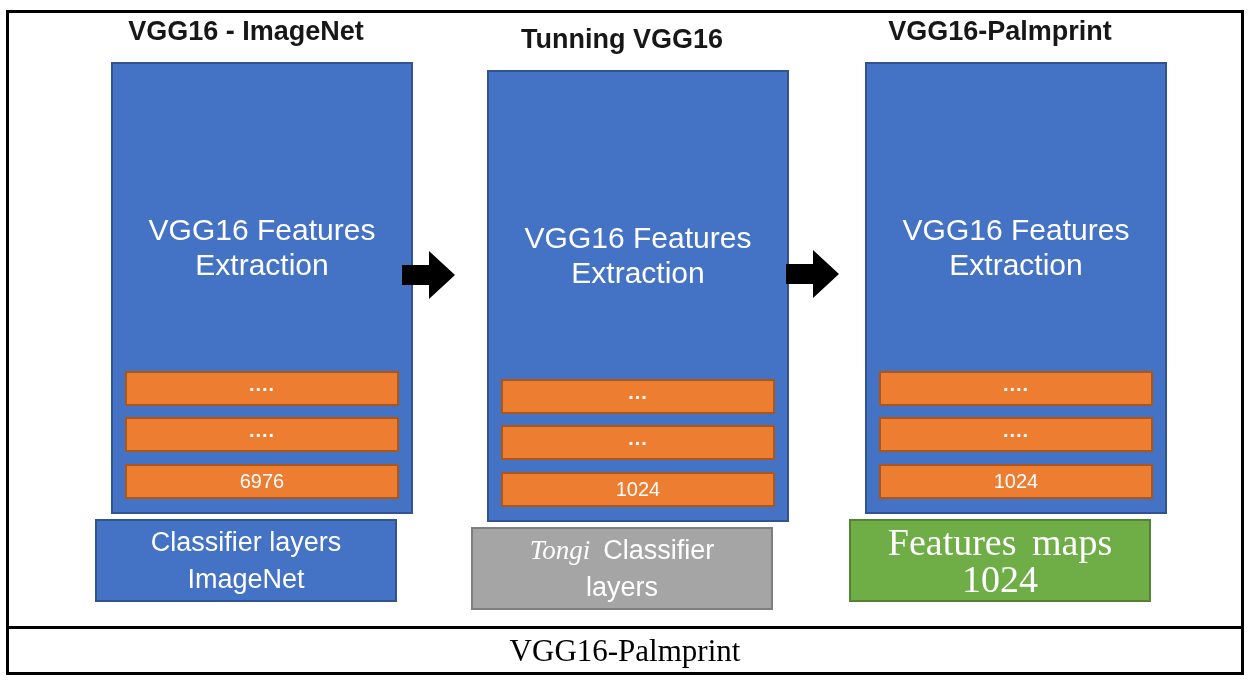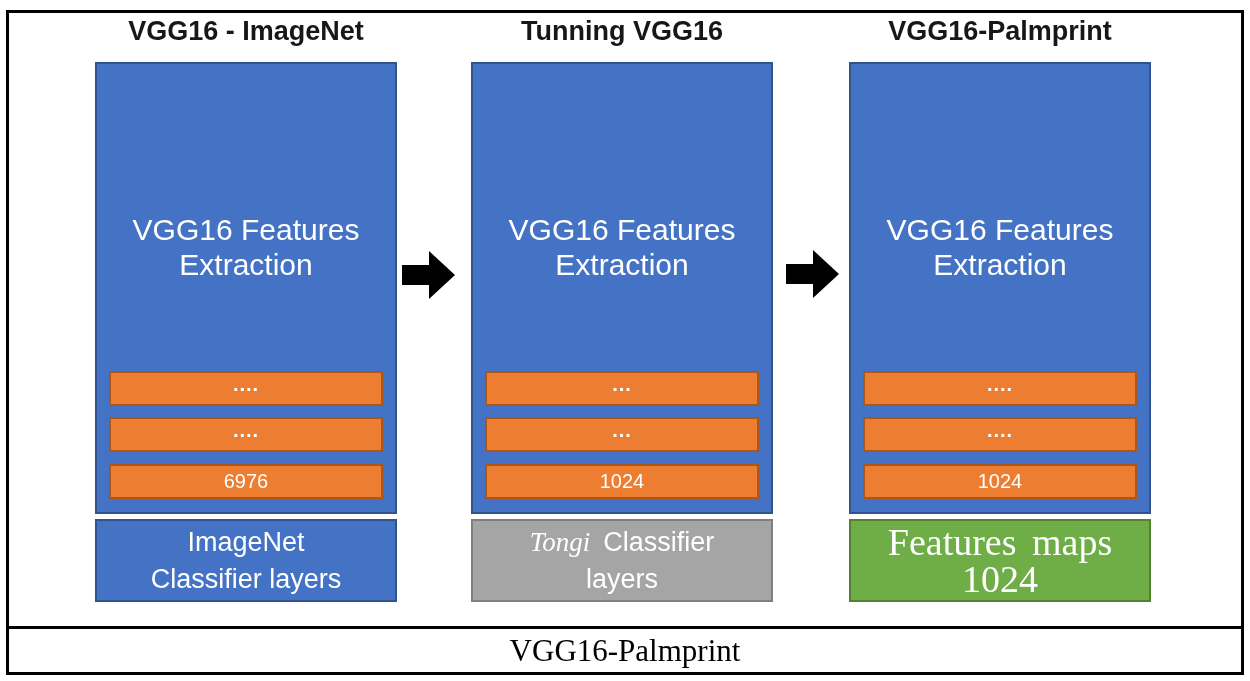--- a/index.html
+++ b/index.html
@@ -10,27 +10,27 @@
   .frame {
     position:absolute; left:6px; top:10px; width:1238px; height:665px;
     border:3px solid #000000; box-sizing:border-box;
   }
   .divider { position:absolute; left:6px; top:626px; width:1238px; height:3px; background:#000000; }
   .caption {
     position:absolute; left:6px; top:633px; width:1238px; text-align:center;
     font-family:"Liberation Serif", serif; font-size:31px; line-height:36px; color:#000000;
   }
   .col { position:absolute; top:0; width:352px; height:620px; }
-  .c1 { left:95px; } .c2 { left:471px; } .c3 { left:849px; }
+  .c1 { left:95px; } .c2 { left:471px;margin-top:8px; } .c3 { left:849px; }
   .col-title {
     position:absolute; top:14px; left:-20px; width:342px; text-align:center;
     font-size:27px; line-height:34px; font-weight:600; color:#171717;
   }
   .main-box {
-    position:absolute; top:62px; left:0; width:302px; height:452px;
+    position:absolute; top:62px; left:16px; width:302px; height:452px;
     background:var(--blue); border:2px solid var(--blue_border); box-sizing:border-box;
   }
   .main-label {
     position:absolute; top:148px; left:0; width:100%; text-align:center;
     color:#ffffff; font-size:30px; line-height:35px;
   }
   .bar {
     position:absolute; left:12px; width:274px; height:35px;
     background:var(--orange); border:2px solid var(--orange_border); box-sizing:border-box;
     display:flex; align-items:center; justify-content:center;
@@ -70,22 +70,22 @@
         <span class="dot-label">....</span>
       </div>
       <div class="bar r2">
         <span class="dot-label">....</span>
       </div>
       <div class="bar r3">
         <span>6976</span>
       </div>
     </div>
     <div class="bottom-box bb-blue">
+      <div>Classifier layers</div>
       <div>ImageNet</div>
-      <div>Classifier layers</div>
     </div>
   </div>
 
   <svg class="arrow a1" viewBox="0 0 54 52">
     <polygon points="0,16 27,16 27,2 53,26 27,50 27,36 0,36" fill="#000000"></polygon>
   </svg>
 
   <div class="col c2">
     <div class="col-title">Tunning VGG16</div>
     <div class="main-box">

